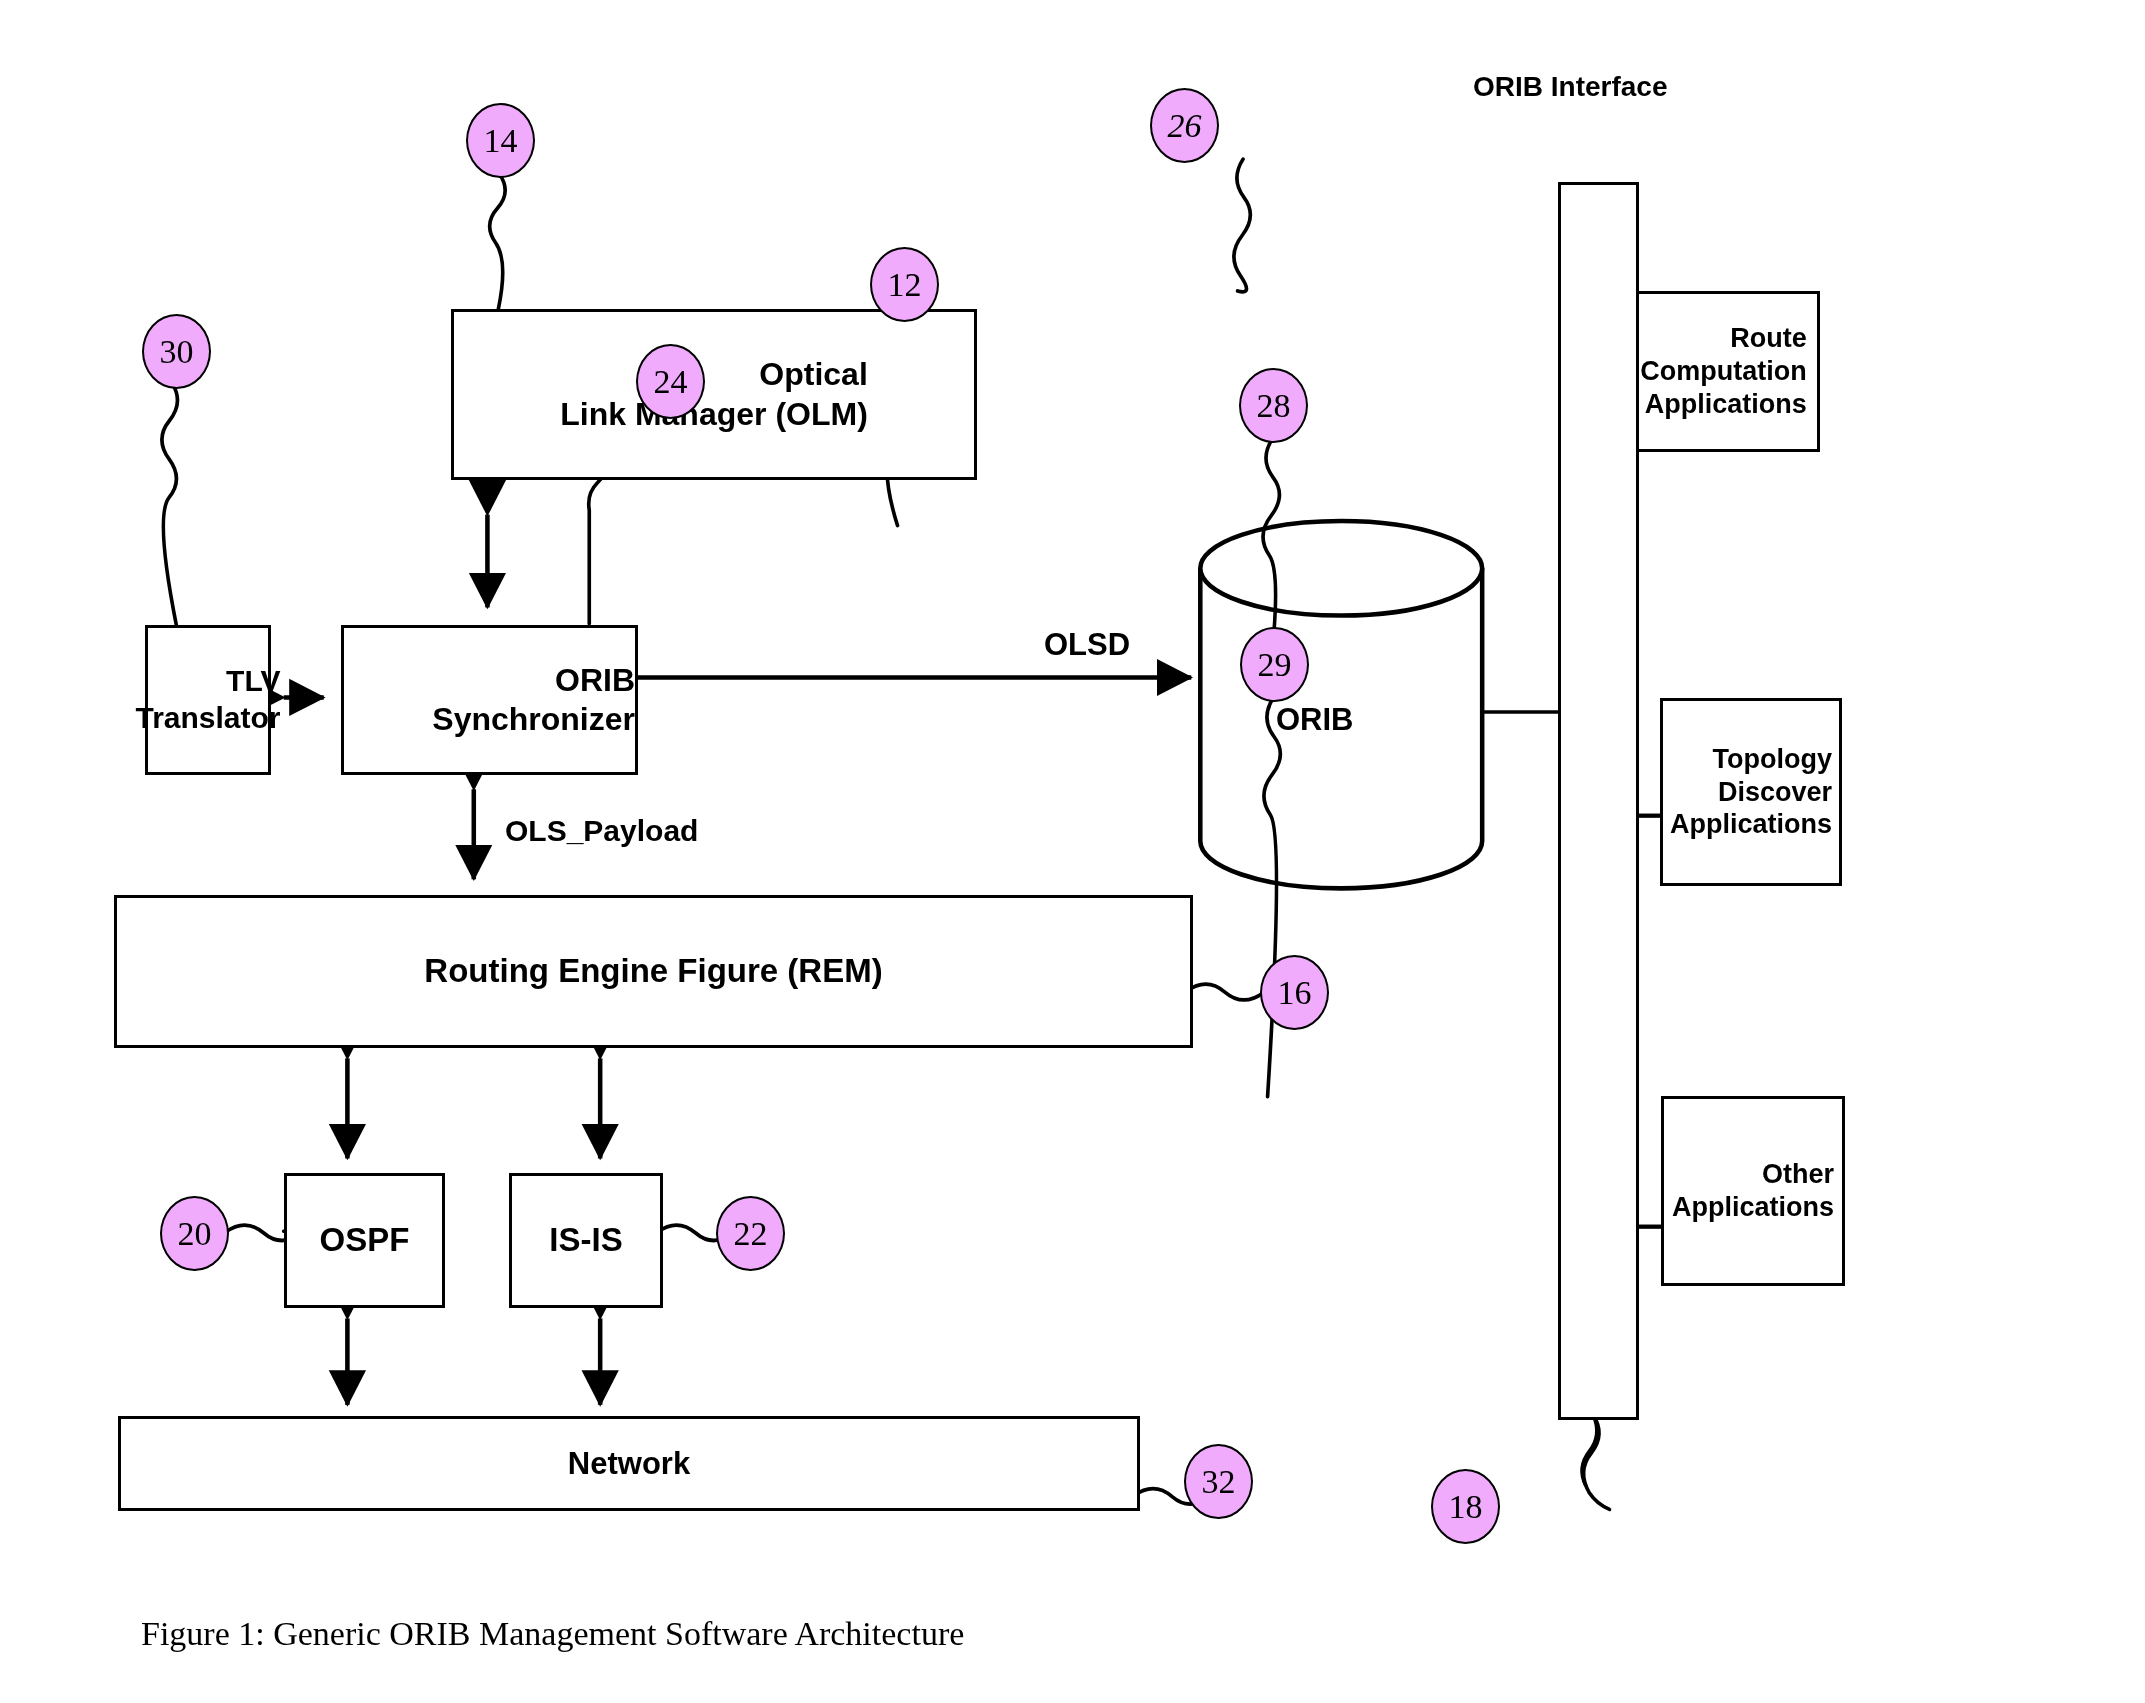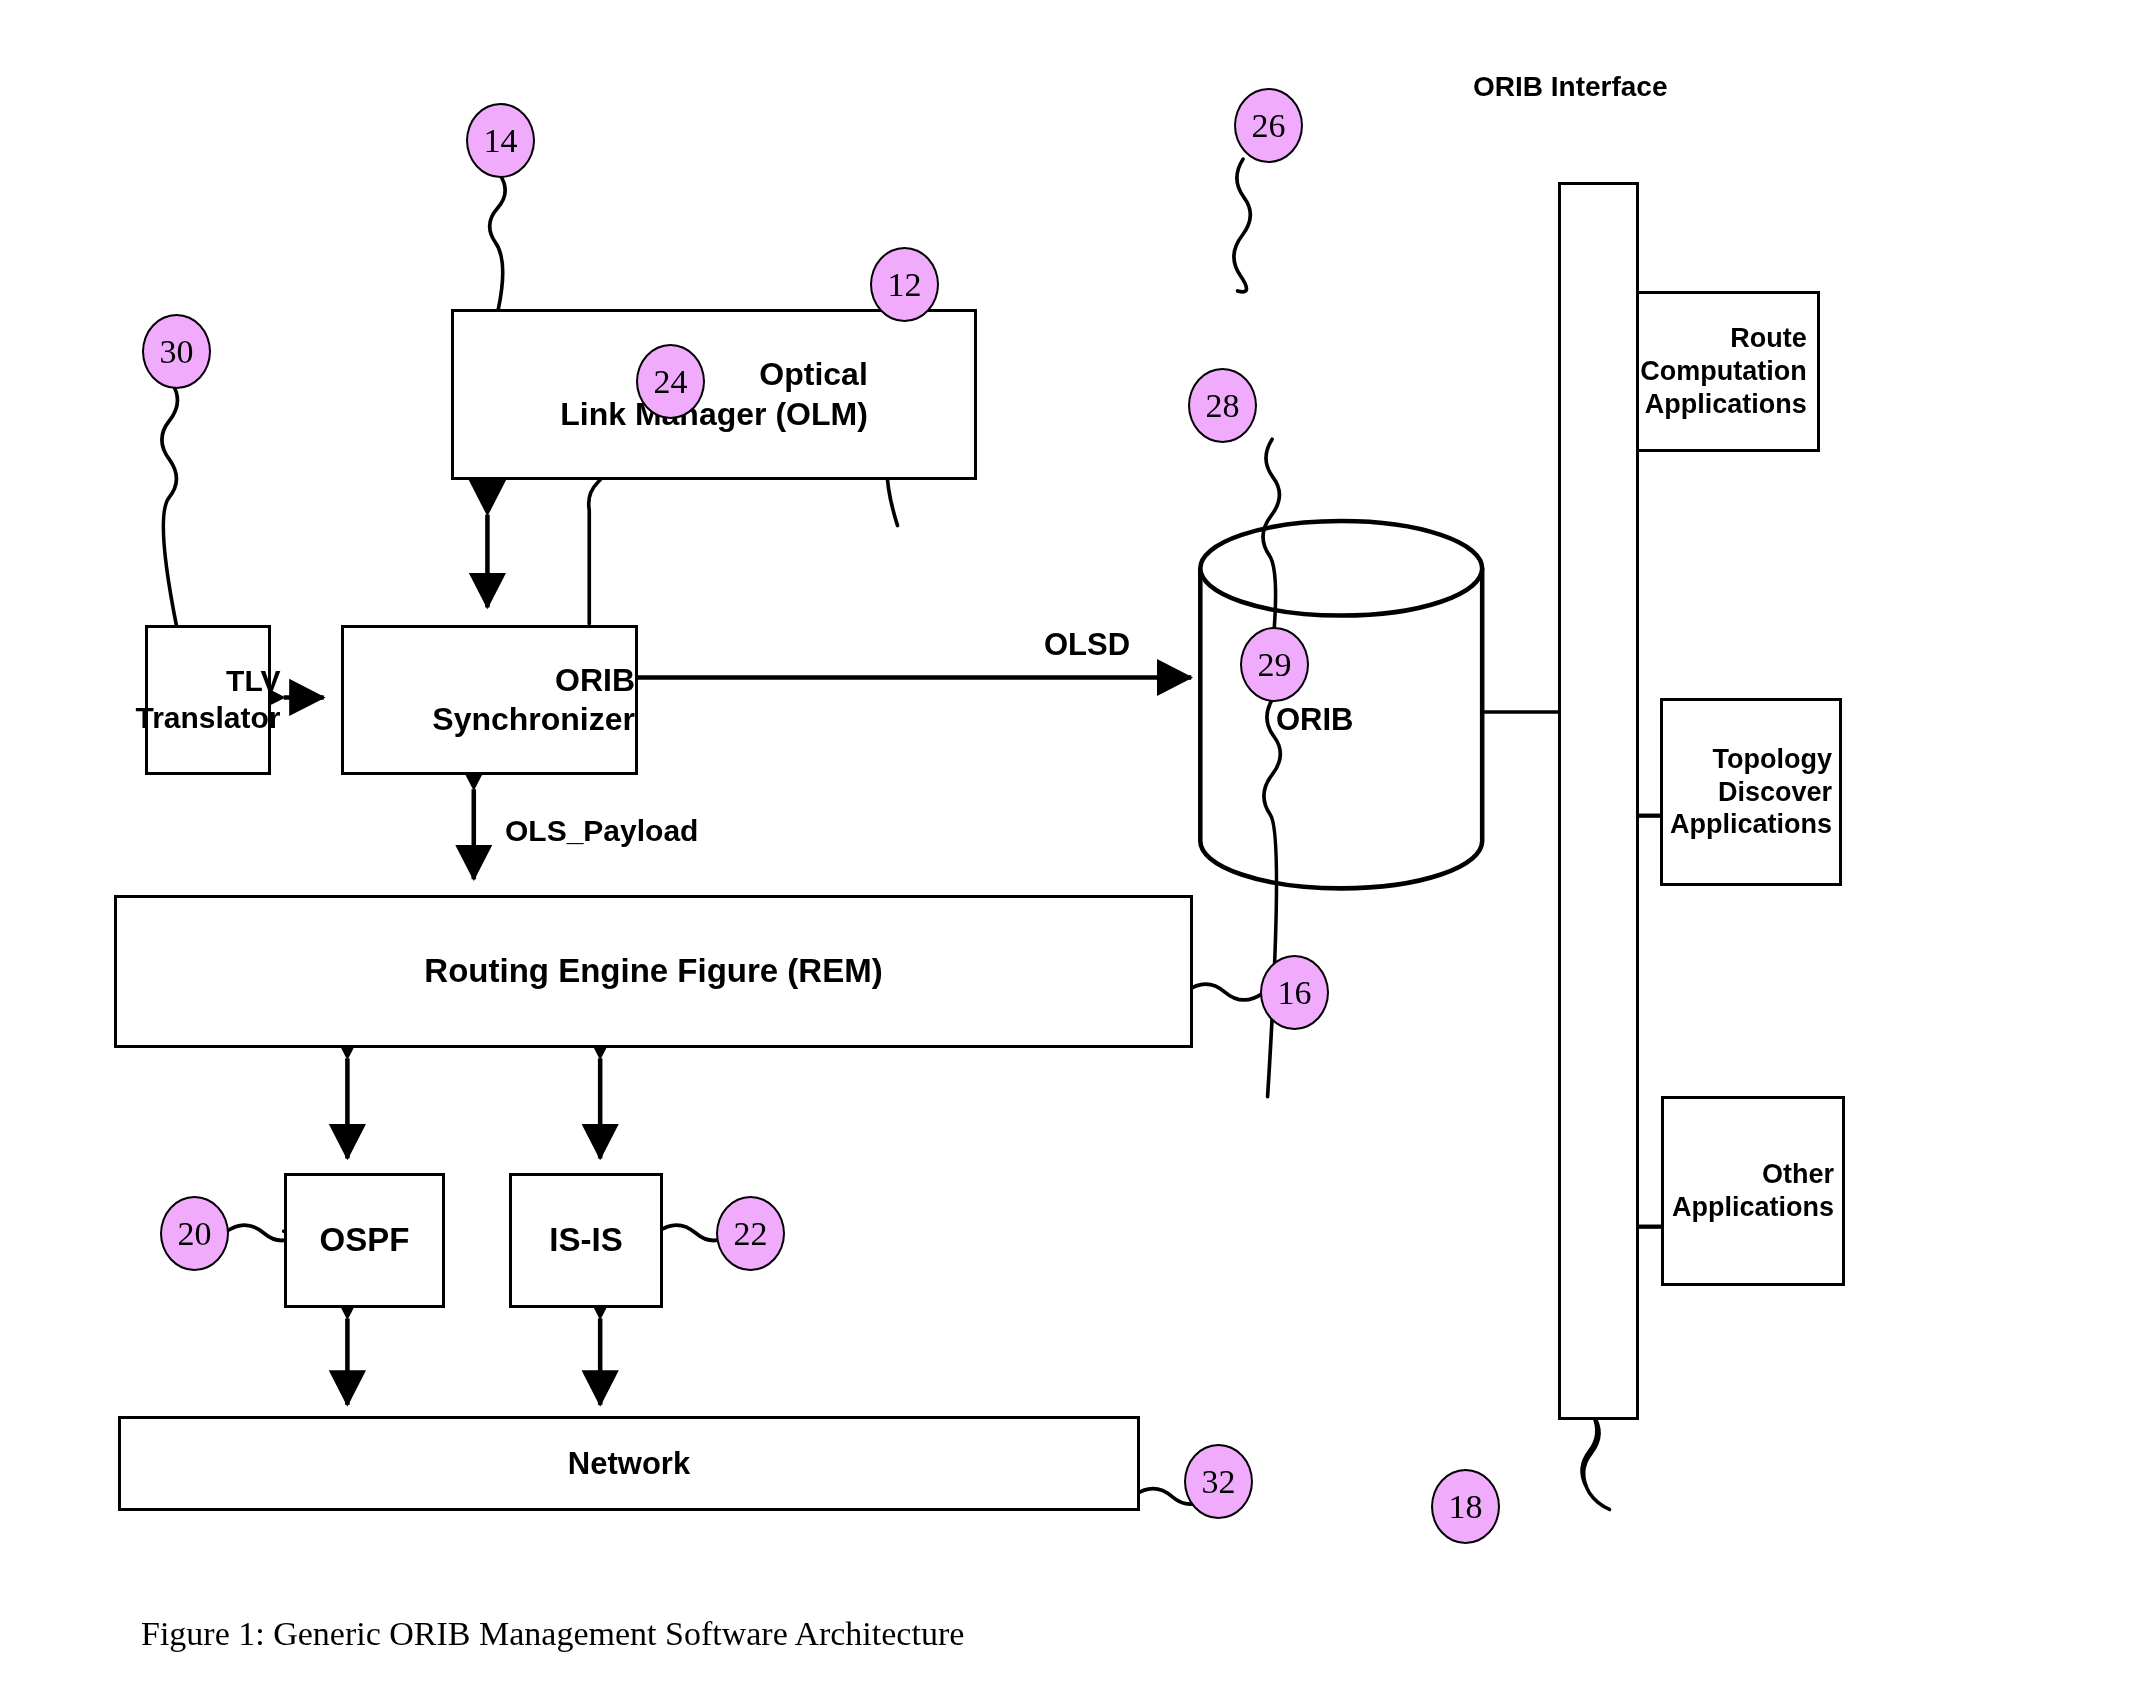--- a/index.html
+++ b/index.html
@@ -474,25 +474,25 @@
     </div>
 
   <div class="callout" id="cal-24" style="left:636px;top:344px;">
       <span>24</span>
     </div>
 
   <div class="callout" id="cal-12" style="left:870px;top:247px;">
       <span>12</span>
     </div>
 
-  <div class="callout" id="cal-26" style="left:1234px;top:88px;">
+  <div class="callout" id="cal-26" style="left:1150px;top:88px;font-style:italic;">
       <span>26</span>
     </div>
 
-  <div class="callout" id="cal-28" style="left:1188px;top:368px;">
+  <div class="callout" id="cal-28" style="left:1239px;top:368px;">
       <span>28</span>
     </div>
 
   <div class="callout" id="cal-29" style="left:1240px;top:627px;">
       <span>29</span>
     </div>
 
   <div class="callout" id="cal-16" style="left:1260px;top:955px;">
       <span>16</span>
     </div>

